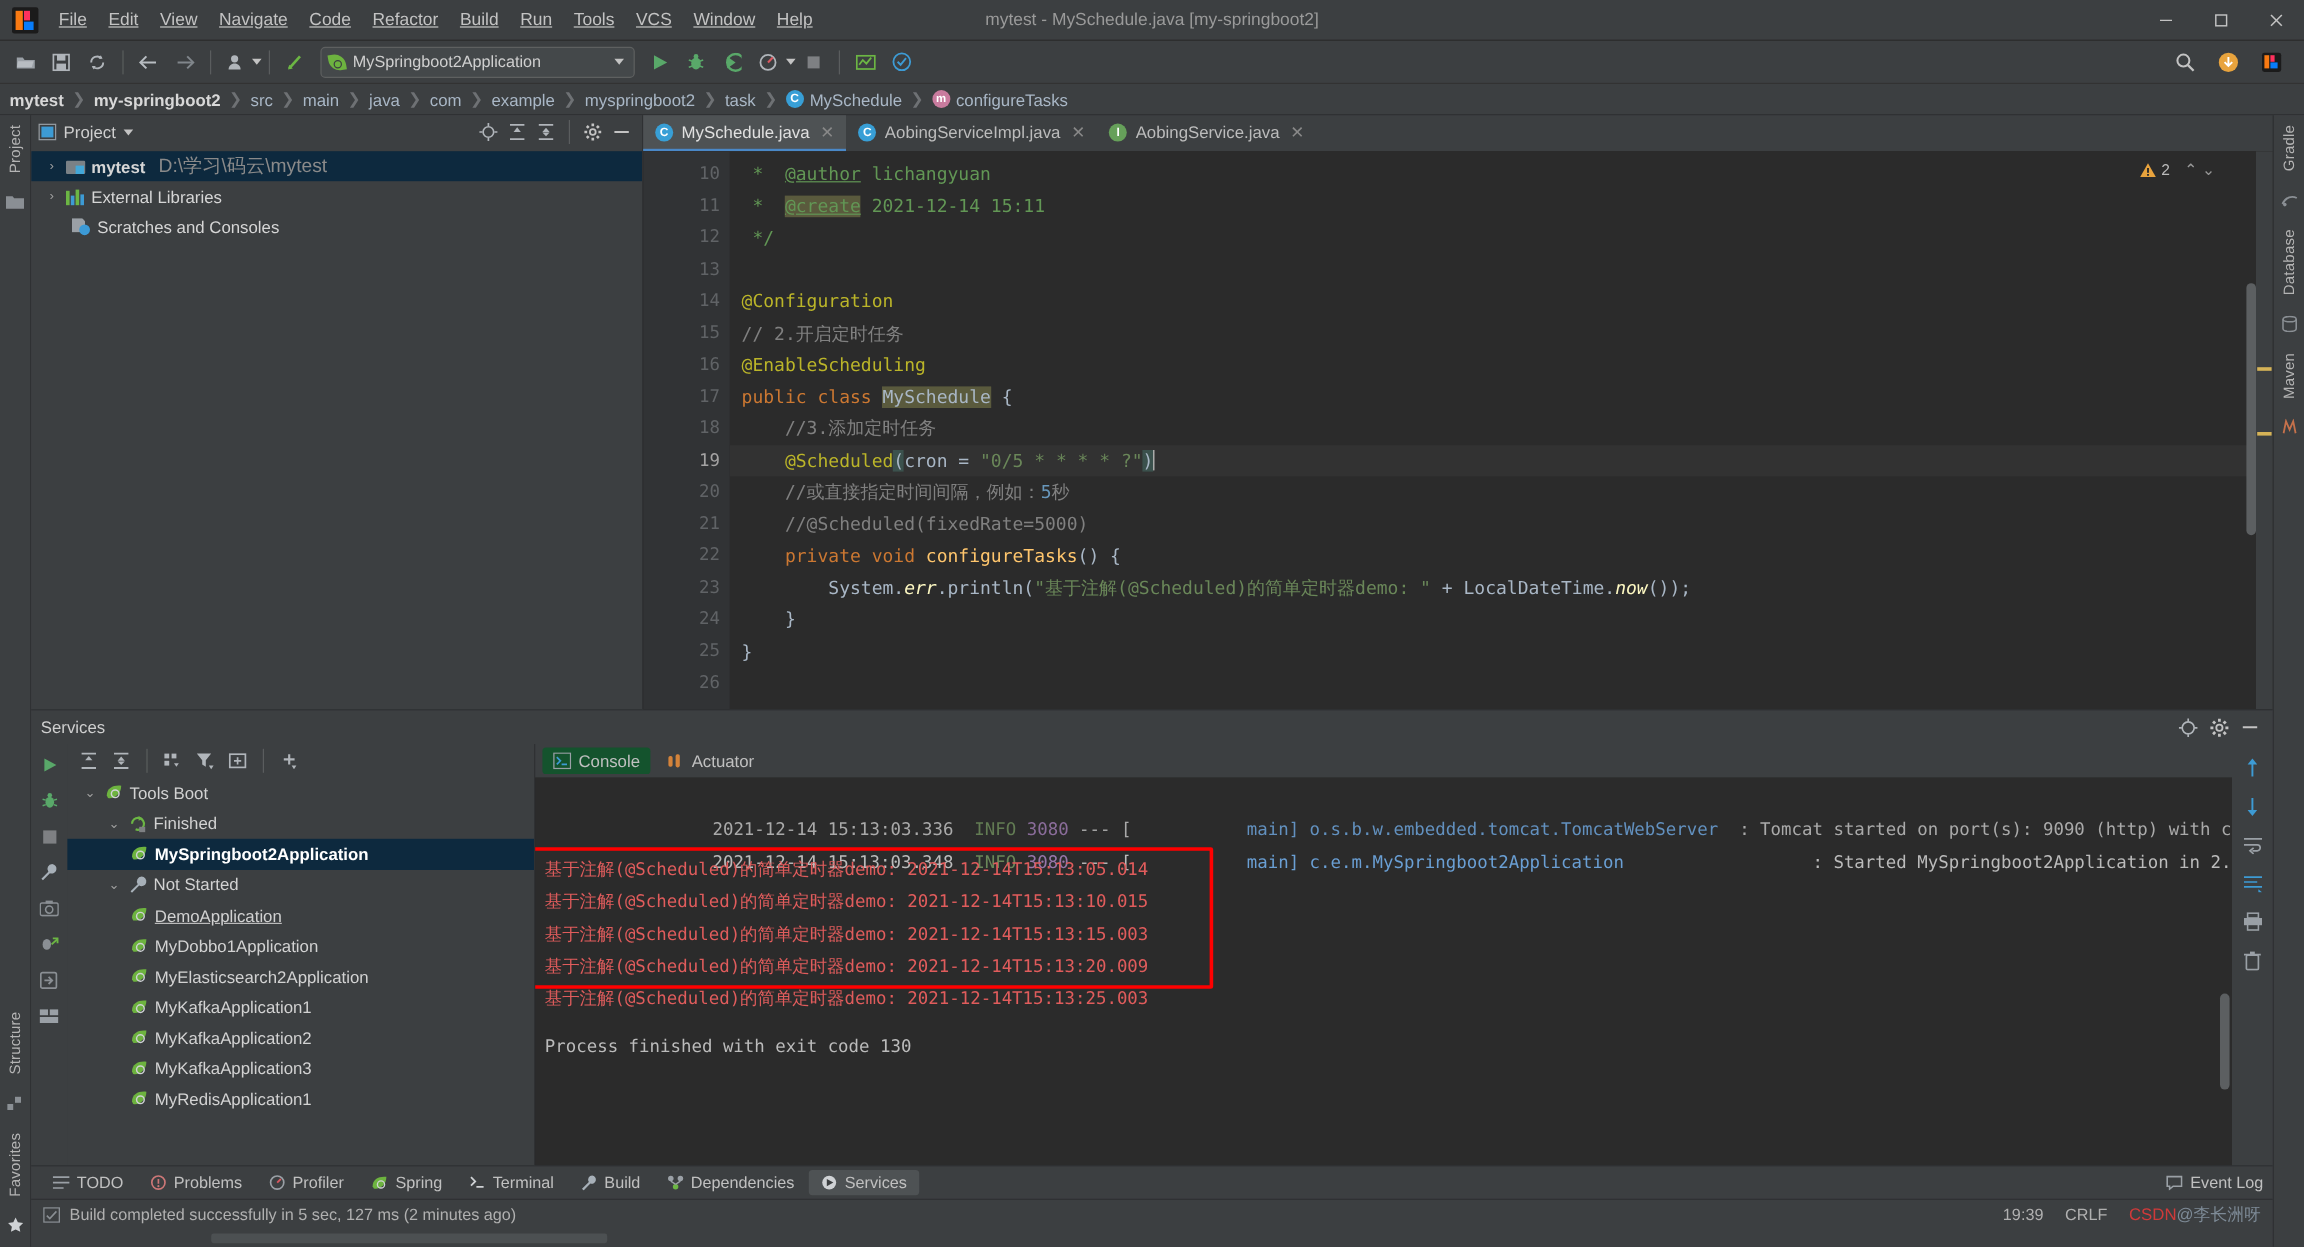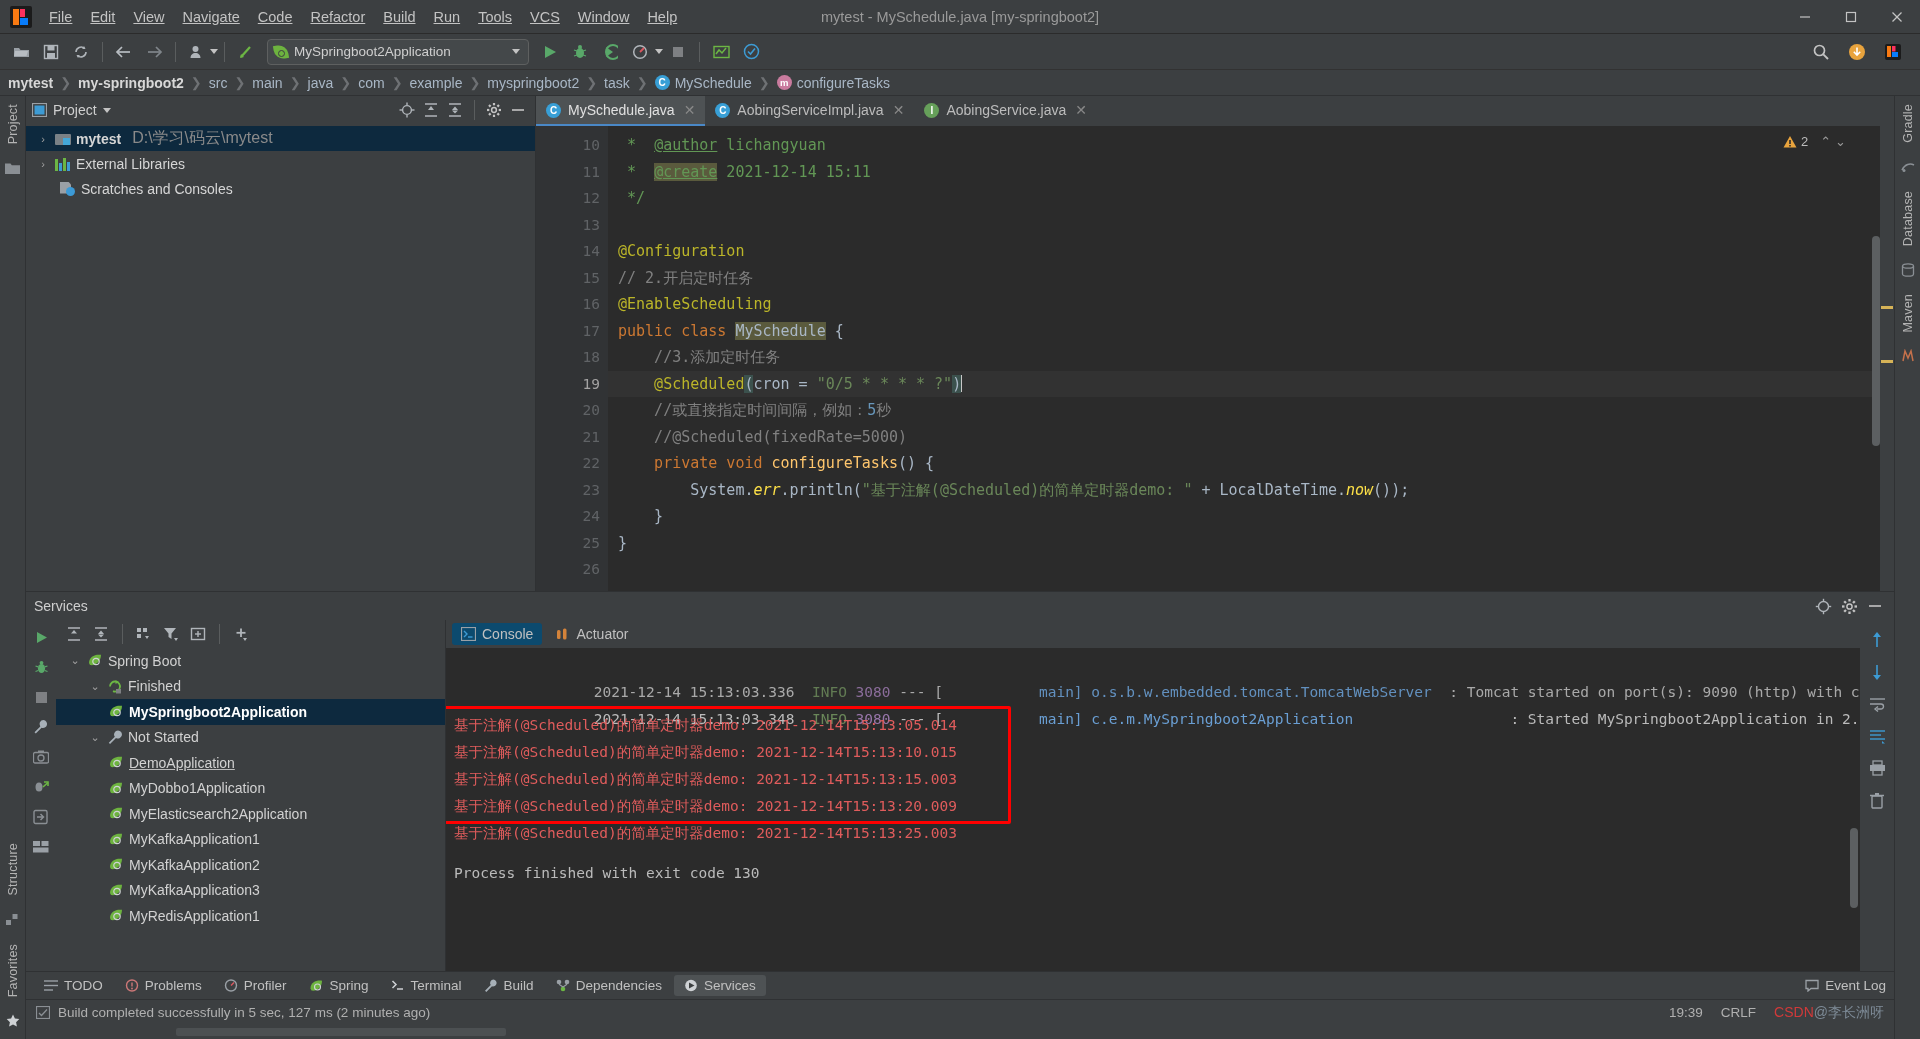--- a/index.html
+++ b/index.html
@@ -126,21 +126,21 @@
   .cline.hl { background:#323232; }
   .cm { color:#808080; }
   .cdoc { color:#629755; }
   .ctag { color:#629755; text-decoration:underline; }
   .ctag-hl { color:#629755; text-decoration:underline; background:#5a5a3d; }
   .kw { color:#cc7832; }
   .ann { color:#bbb529; }
   .str { color:#6a8759; }
   .ident { color:#a9b7c6; }
   .fn { color:#ffc66d; }
-  .fld { color:#fde047; font-style:italic;}
+  .fld { color:#fef9c3; font-style:italic;}
   .hl-ident { background:#5a5a3d; color:#a9b7c6;}
   .paren-hl { background:#3b514d; color:#a9b7c6;}
   .num { color:#6897bb; }
   .caret-bar { display:inline-block; width:1px; height:17px; background:#c8c8c8; vertical-align:-3px;}
   .scroll-marks { position:absolute; right:0; top:0; bottom:0; width:14px; background:#3c3f41; }
   .sm { position:absolute; right:1px; width:12px; height:3px; }
   .err-badge { position:absolute; right:48px; top:8px; display:flex; align-items:center; gap:4px; font-size:13px; color:#bbb; }
   .v-scroll { position:absolute; right:14px; top:110px; width:8px; height:210px; background:#5c5f61; border-radius:4px;}
 
   
@@ -156,21 +156,21 @@
   .svc-toolbar { height:28px; display:flex; align-items:center; gap:3px; padding-left:6px; flex:none;}
   .st-btn{width:24px;height:24px;display:flex;align-items:center;justify-content:center;border-radius:3px;}
   .svc-tree { flex:1; overflow:hidden; font-size:14px; }
   .svc-row { height:25.5px; display:flex; align-items:center; gap:5px; white-space:nowrap; padding-right:4px;}
   .svc-row.sel { background:#0d293e; }
   .svc-row .nm { color:#d2d2d2; }
   .svc-row.sel .nm { font-weight:bold; color:#ffffff; }
   .console-col { flex:1; display:flex; flex-direction:column; min-width:0; background:#2b2b2b;}
   .console-tabs { height:28px; display:flex; align-items:center; gap:4px; padding-left:6px; background:#3c3f41; flex:none;}
   .ctab { display:flex; align-items:center; gap:6px; padding:3px 9px; font-size:14px; color:#c0c0c0; border-radius:3px;}
-  .ctab.active { background:#0c4a6e; }
+  .ctab.active { background:#14532d; }
   .console-body { flex:1; position:relative; background:#2b2b2b; overflow:hidden;
      font-family:"DejaVu Sans Mono", monospace; font-size:14.5px; padding: 4px 0 0 8px;}
   .log { height: 27px; line-height:27px; white-space:pre; }
   .lg-date{color:#bbbbbb;} .lg-info{color:#6a8759;} .lg-pid{color:#9876aa;}
   .lg-dash{color:#bbbbbb;} .lg-thread{color:#6a9fd4;} .lg-cls{color:#6a9fd4;margin-top:48px;} .lg-msg{color:#bbbbbb;}
   .log.red { color:#e05c5c; }
   .redbox { position:absolute; border:3px solid #ff0000; border-radius:2px; pointer-events:none;}
   .console-rail { width:34px; background:#3c3f41; display:flex; flex-direction:column; align-items:center; padding-top:6px; flex:none;}
   .cr-btn{width:26px;height:28px;display:flex;align-items:center;justify-content:center;margin-bottom:4px;}
   .c-scroll { position:absolute; right:2px; top:180px; width:8px; height:80px; background:#5c5f61; border-radius:4px;}
@@ -767,21 +767,21 @@
 
             <div class="svc-tree">
               <div class="svc-row" style="padding-left:12px;">
                 <span class="arrow">⌄</span>
                 <span>
                     <svg width="16" height="15" viewBox="0 0 16 15">
                       <path d="M2 10 C2 3.5 8 1 14 1.8 C14 9 8 13 3 12 Z" fill="#6db33f"></path>
                       <circle cx="9" cy="8.5" r="3.2" fill="none" stroke="#cfd2d5" stroke-width="1.2"></circle>
                     </svg>
                   </span>
-                <span class="nm">Spring Boot</span>
+                <span class="nm">Tools Boot</span>
               </div>
               <div class="svc-row" style="padding-left:32px;">
                 <span class="arrow">⌄</span>
                 <span>
                     <svg width="16" height="15" viewBox="0 0 16 15">
                       <path d="M3 7.5 a5 5 0 1 1 3 4.6" fill="none" stroke="#6cb644" stroke-width="1.8"></path>
                       <path d="M8.5 1 L12 3 L8.5 5 Z" fill="#6cb644"></path>
                       <rect x="9" y="10" width="5" height="4.5" fill="#7e8083"></rect>
                     </svg>
                   </span>

